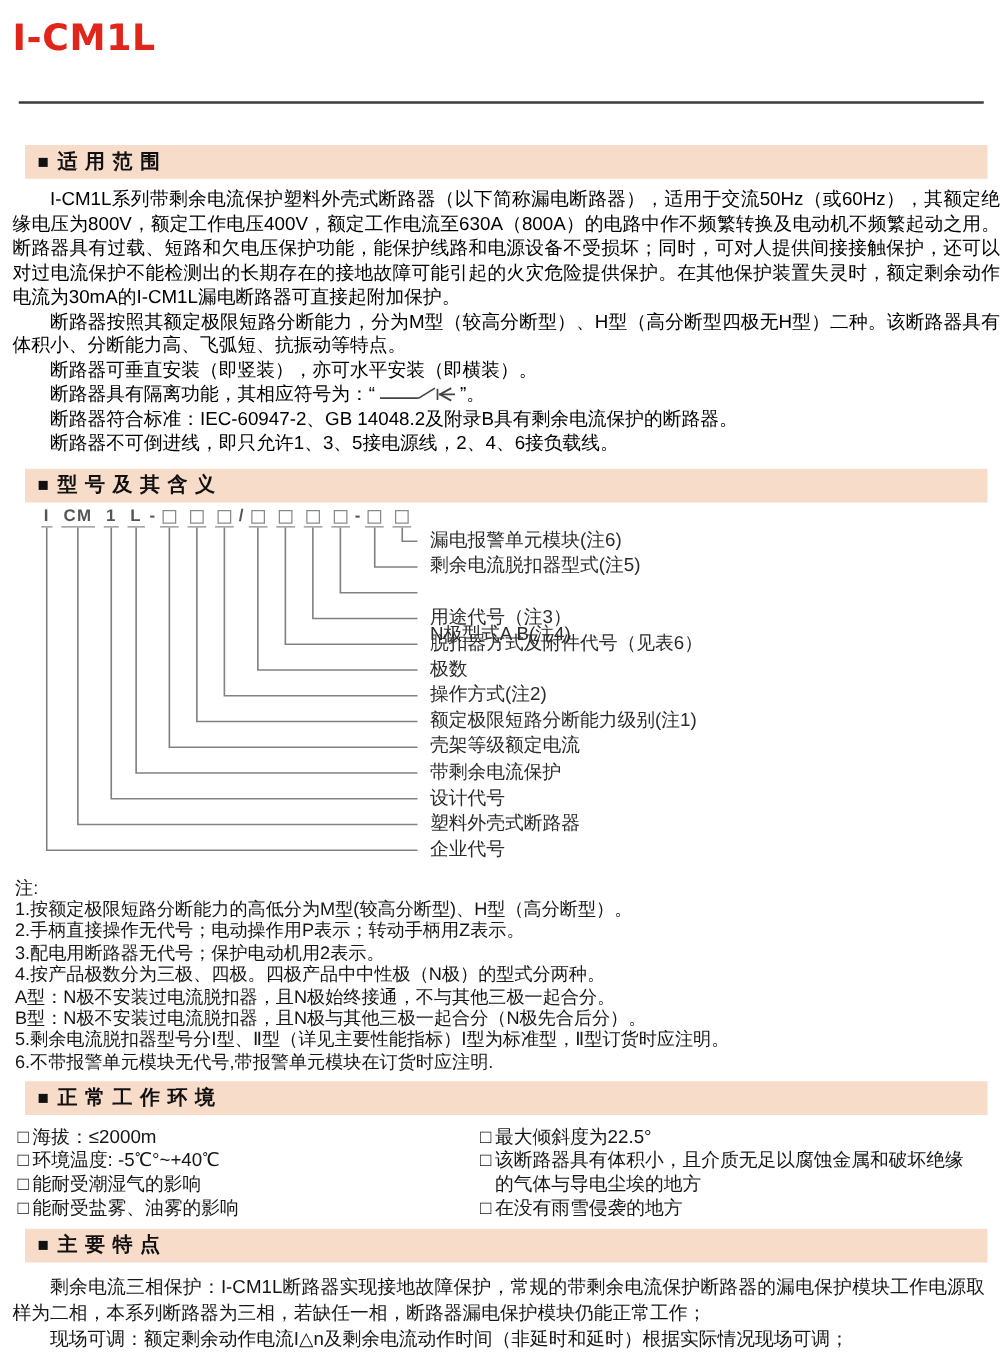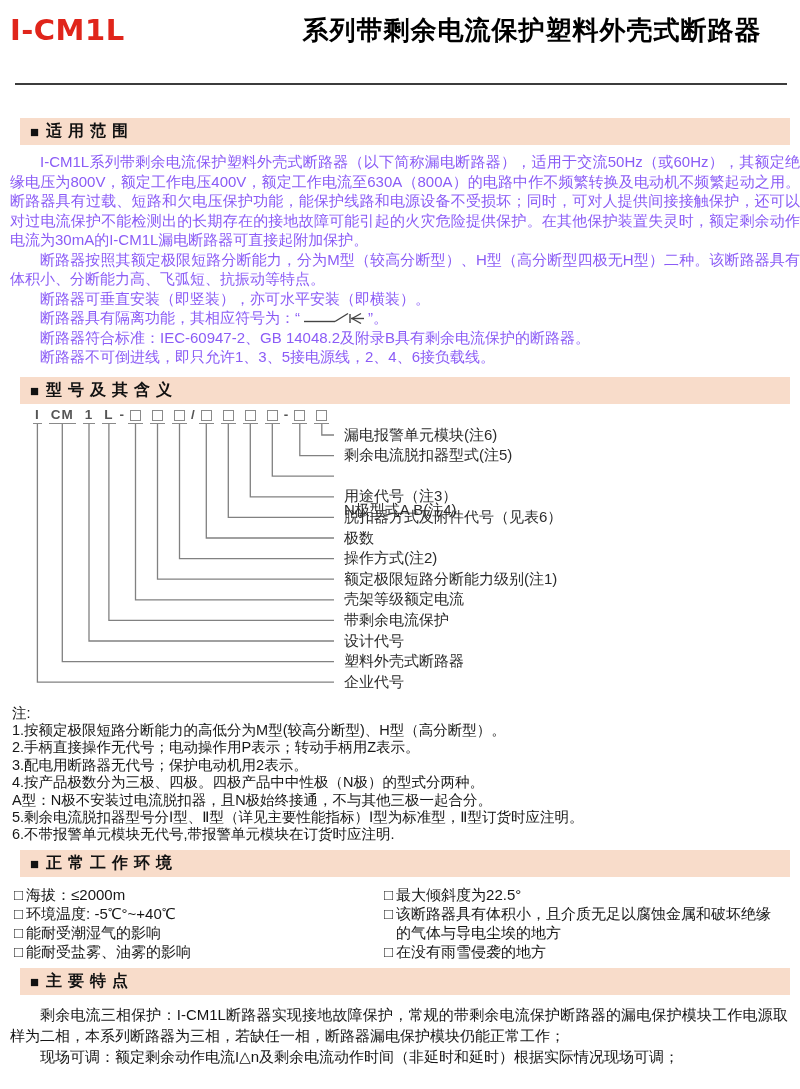--- a/index.html
+++ b/index.html
@@ -44,21 +44,21 @@
   .secbar .mark{font-size:15px;color:#111;line-height:1;}
   .secbar .sechead{
     margin-left:7px;font-weight:bold;font-size:16px;color:#111;
     letter-spacing:6px;
   }
   .bar1{margin-top:33px;}
   .bar2{margin-top:10px;}
   .bar3{margin-top:6px;}
   .bar4{margin-top:7px;}
   
-  .scope{margin:7px 0 0 10px;font-size:15px;line-height:19.5px;text-align:justify;color:#8b5cf6;}
+  .scope{margin:7px 0 0 10px;font-size:15px;line-height:19.5px;text-align:justify;color:#000000;}
   .scope p{text-indent:2em;}
   .iso-line svg{vertical-align:-3px;margin:0 2px;}
   
   .diagram{position:relative;margin:3px 10px 0 10px;width:780px;height:296px;}
   .tokens{position:absolute;left:23px;top:0;display:flex;align-items:flex-end;gap:7px;height:17px;}
   .tok{border-bottom:1.5px solid #8a8a8a;padding:0 2px 2px 2px;display:inline-flex;align-items:flex-end;}
   .tok.ch{font-size:13.5px;font-weight:bold;color:#555;line-height:12px;letter-spacing:1px;}
   .tok .bx{width:11px;height:11px;border:1.5px solid #8a8a8a;display:block;}
   .sep{font-size:13.5px;font-weight:bold;color:#555;line-height:14px;margin:0 -3px 2px -3px;}
   .dlines{position:absolute;left:0;top:0;pointer-events:none;}
@@ -79,21 +79,20 @@
   .features{margin:9px 12px 0 10px;font-size:15px;line-height:21px;text-align:justify;color:#161616;}
   .features p{text-indent:2em;}
 </style>
 </head>
 <body>
 
 <div class="page">
 
   <header class="hdr">
     <div class="code">I-CM1L</div>
-    <div class="title">系列带剩余电流保护塑料外壳式断路器</div>
   </header>
 
   <div class="rule"></div>
 
   <div class="secbar bar1">
     <span class="mark">■</span>
     <span class="sechead">适用范围</span>
   </div>
 
   <div class="scope">
@@ -187,20 +186,21 @@
     </div>
 
   <div class="notes">
     <div>注:</div>
     <div id="note-lines">
         <div>1.按额定极限短路分断能力的高低分为M型(较高分断型)、H型（高分断型）。</div>
         <div>2.手柄直接操作无代号；电动操作用P表示；转动手柄用Z表示。</div>
         <div>3.配电用断路器无代号；保护电动机用2表示。</div>
         <div>4.按产品极数分为三极、四极。四极产品中中性极（N极）的型式分两种。</div>
         <div>A型：N极不安装过电流脱扣器，且N极始终接通，不与其他三极一起合分。</div>
+        <div>B型：N极不安装过电流脱扣器，且N极与其他三极一起合分（N极先合后分）。</div>
         <div>5.剩余电流脱扣器型号分Ⅰ型、Ⅱ型（详见主要性能指标）Ⅰ型为标准型，Ⅱ型订货时应注明。</div>
         <div>6.不带报警单元模块无代号,带报警单元模块在订货时应注明.</div>
       </div>
   </div>
 
   <div class="secbar bar3">
     <span class="mark">■</span>
     <span class="sechead">正常工作环境</span>
   </div>
 

